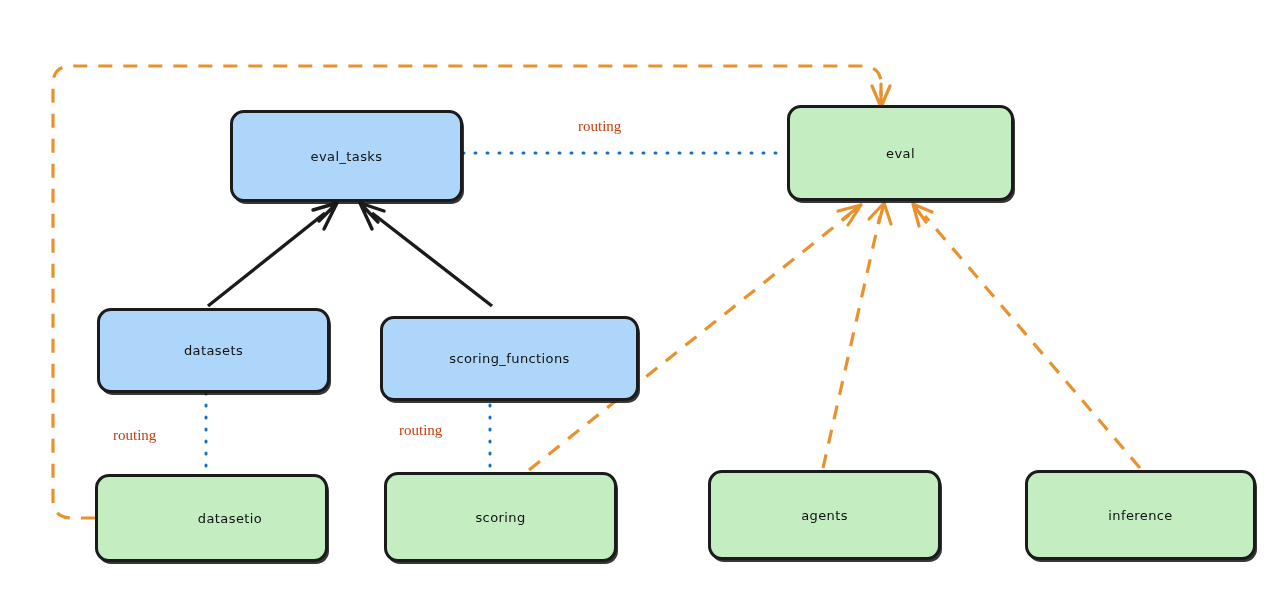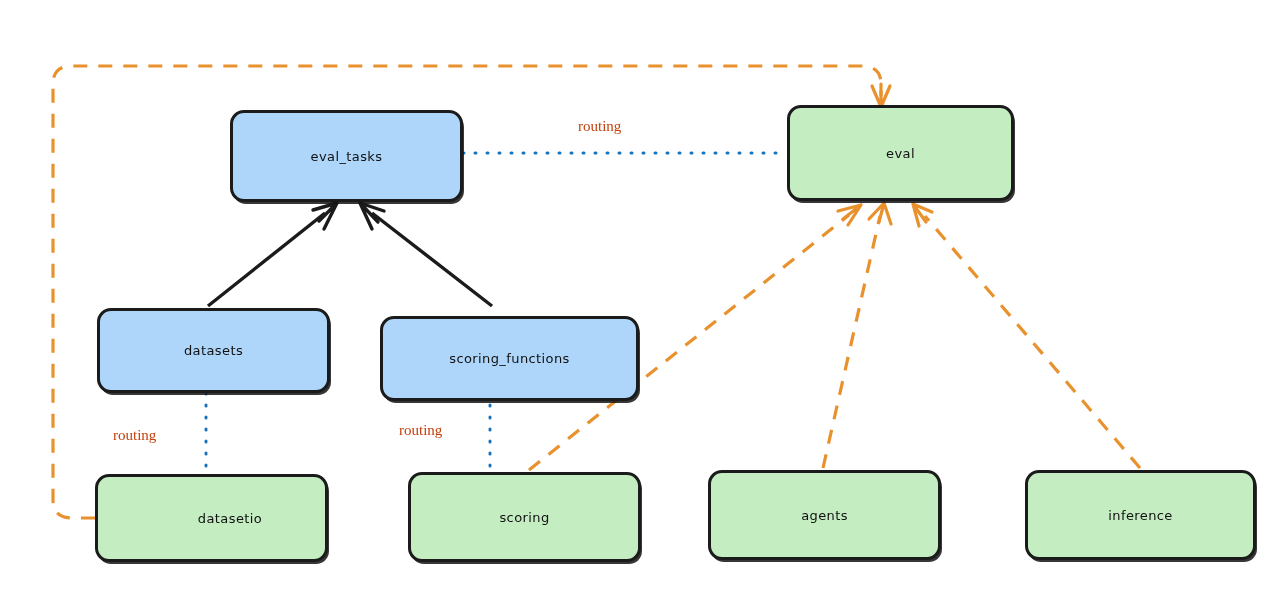--- a/index.html
+++ b/index.html
@@ -117,21 +117,21 @@
   </div>
 
   <div class="node blue" style="left:380px; top:308px; width:259px; height:85px;margin-top:8px;">
     <span class="node-label">scoring_functions</span>
   </div>
 
   <div class="node green" style="left:95px; top:474px; width:233px; height:88px;padding-left:37px;">
     <span class="node-label">datasetio</span>
   </div>
 
-  <div class="node green" style="left:408px; top:472px; width:233px; height:90px;">
+  <div class="node green" style="left:384px; top:472px; width:233px; height:90px;">
     <span class="node-label">scoring</span>
   </div>
 
   <div class="node green" style="left:708px; top:470px; width:233px; height:90px;">
     <span class="node-label">agents</span>
   </div>
 
   <div class="node green" style="left:1025px; top:470px; width:231px; height:90px;">
     <span class="node-label">inference</span>
   </div>

